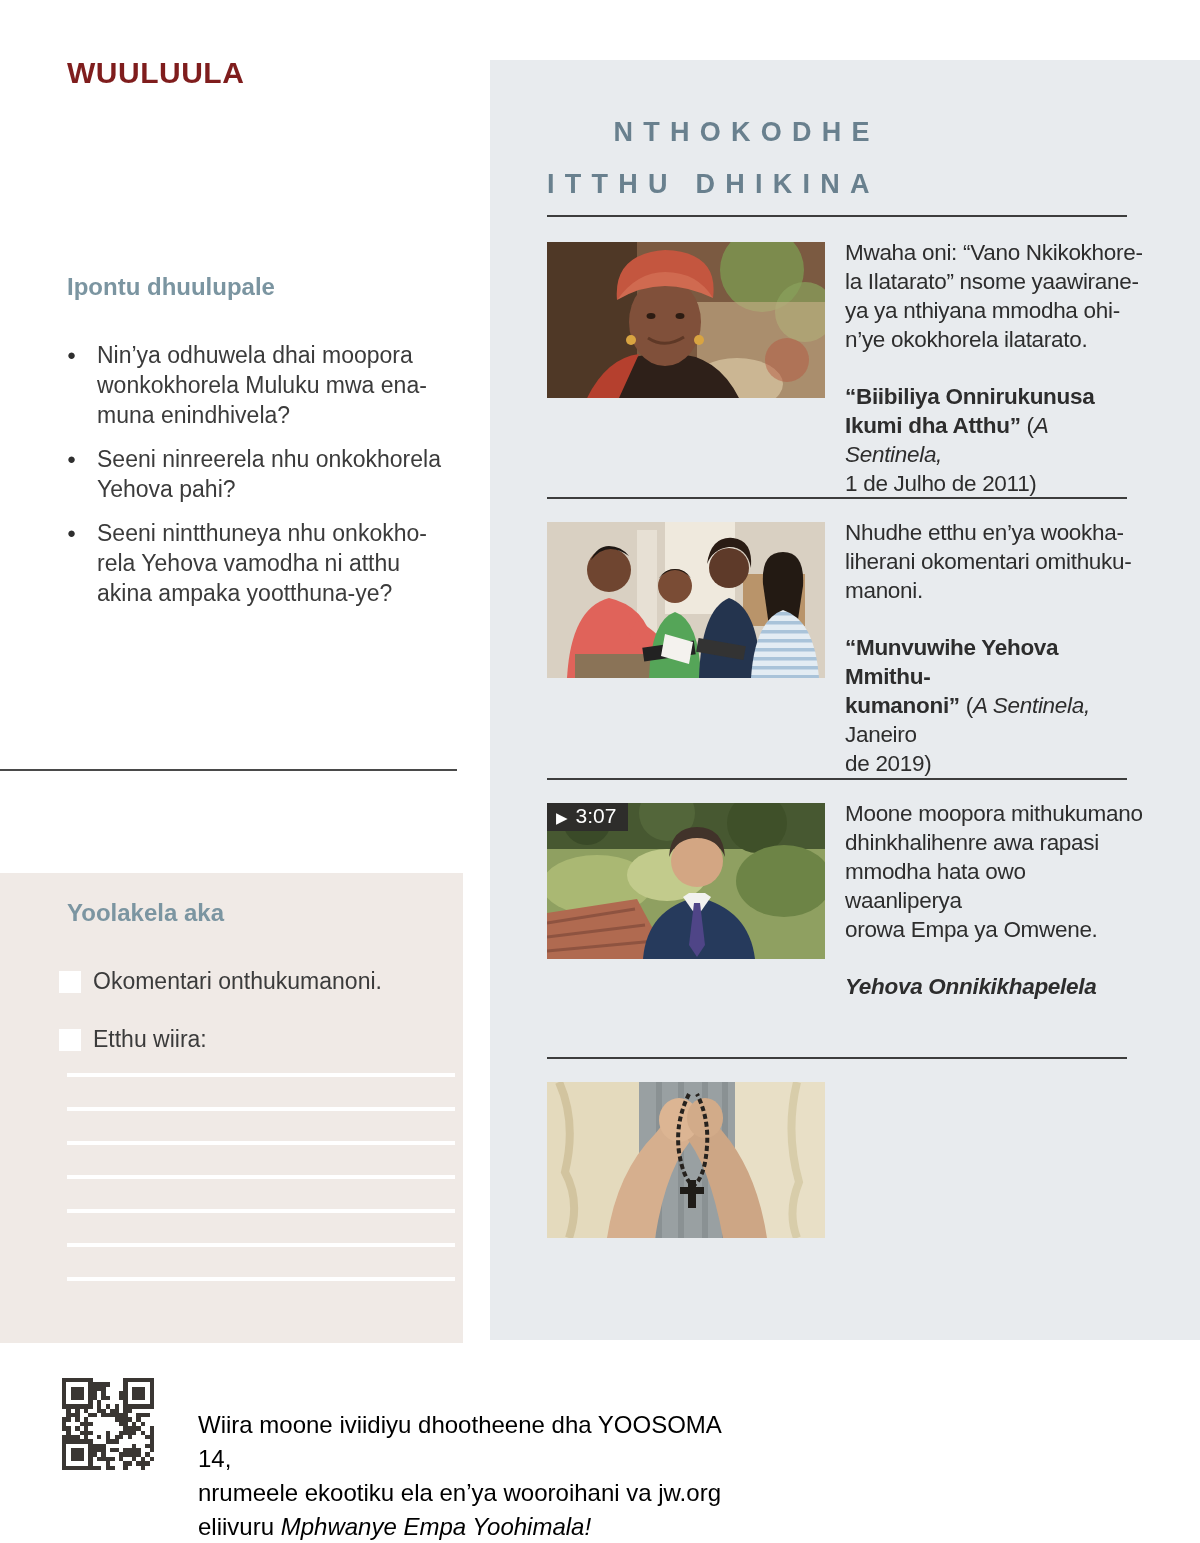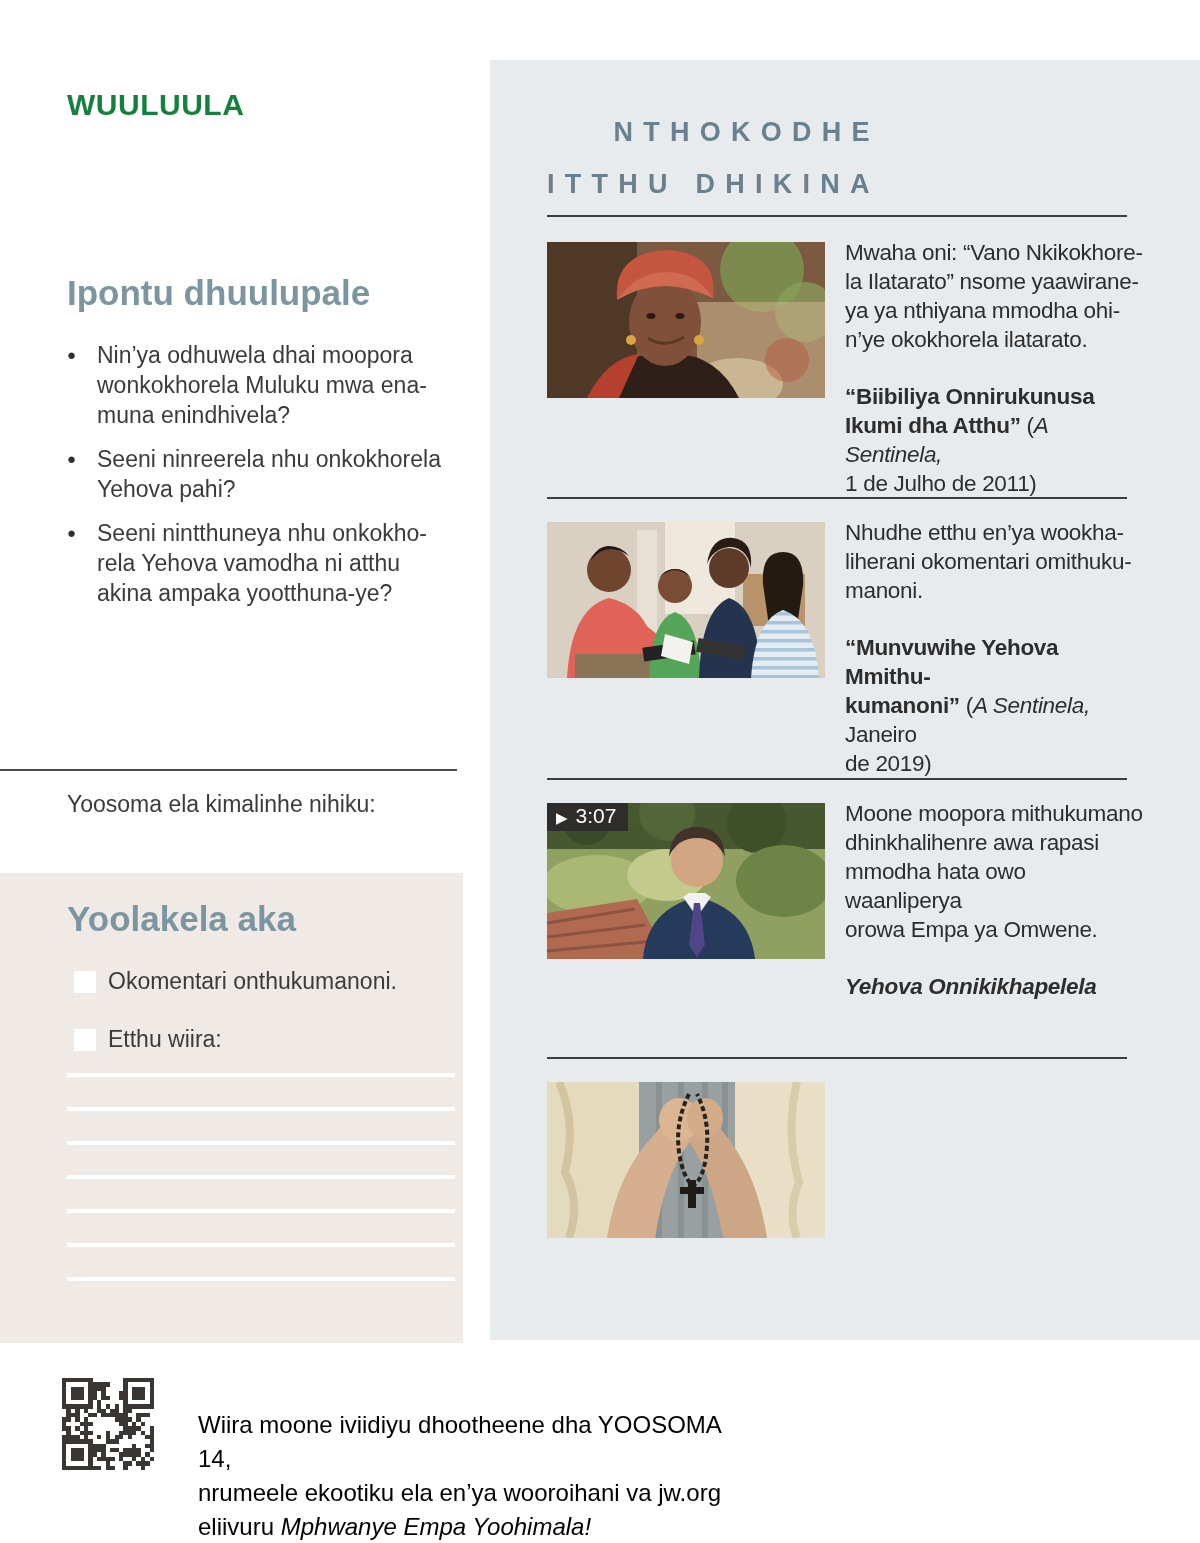--- a/index.html
+++ b/index.html
@@ -3,35 +3,35 @@
 <meta charset="utf-8">
 <style>
   * { margin:0; padding:0; box-sizing:border-box; }
   body { background:#ffffff; font-family:"Liberation Sans", sans-serif; }
   #page { position:relative; width:1200px; height:1543px; background:#ffffff; overflow:hidden; }
 
   .abs { position:absolute; }
   .preline { white-space:pre-line; }
 
   
-  .main-heading { left:67px; top:56px; font-size:30px; font-weight:800; letter-spacing:0.5px; color:#15803d;margin-top:32px; }
+  .main-heading { left:67px; top:56px; font-size:30px; font-weight:800; letter-spacing:0.5px; color:#7f1d1d; }
   .intro { left:67px; top:112px; width:420px; font-size:23px; line-height:30px; color:#3b3b3b; }
-  .sub-heading { font-size:35px; font-weight:700; color:#7b95a1; }
+  .sub-heading { font-size:24px; font-weight:700; color:#7b95a1; }
   .sub-heading.points { left:67px; top:273px; }
   .bullet-list { left:67px; top:340px; width:400px; }
   .bullet-row { display:flex; margin-bottom:14px; }
   .bullet-row .dot { width:30px; flex:0 0 30px; font-size:15px; padding-top:6px; color:#2f2f2f; }
   .bullet-row p { font-size:23px; line-height:30px; color:#3b3b3b; white-space:pre-line; }
 
   .rule-left { left:0; top:769px; width:457px; height:2px; background:#4a4a4a; }
   .yoosoma { left:67px; top:791px; font-size:23px; color:#3b3b3b; }
 
   .goal-box { left:0; top:873px; width:463px; height:470px; background:#f0eae6; }
   .goal-heading { left:67px; top:26px; }
-  .opt-row { left:74px; display:flex; align-items:center; }
+  .opt-row { left:59px; display:flex; align-items:center; }
   .opt-row.r1 { top:95px; }
   .opt-row.r2 { top:153px; }
   .checkbox { width:22px; height:22px; background:#ffffff; flex:0 0 22px; margin-right:12px; }
   .opt-row p { font-size:23px; color:#3b3b3b; }
   .write-line { left:67px; width:388px; height:4px; background:#ffffff; }
 
   
   .panel { left:490px; top:60px; width:710px; height:1280px; background:#e8ebee; }
   .panel-header { left:57px; top:46px; font-size:27px; line-height:52px; font-weight:700;
                   letter-spacing:0.38em; color:#69808e;text-align:right; }
@@ -78,21 +78,20 @@
     <div class="bullet-row">
       <span class="dot">●</span>
       <p>Seeni nintthuneya nhu onkokho-
 rela Yehova vamodha ni atthu
 akina ampaka yootthuna-ye?</p>
     </div>
   </div>
 
   <div class="abs rule-left"></div>
 
-  <p class="abs yoosoma">Yoosoma ela kimalinhe nihiku:</p>
 
   <div class="abs goal-box">
     <h2 class="abs sub-heading goal-heading">Yoolakela aka</h2>
     <div class="abs opt-row r1">
       <span class="checkbox"></span>
       <p>Okomentari onthukumanoni.</p>
     </div>
     <div class="abs opt-row r2">
       <span class="checkbox"></span>
       <p>Etthu wiira:</p>

